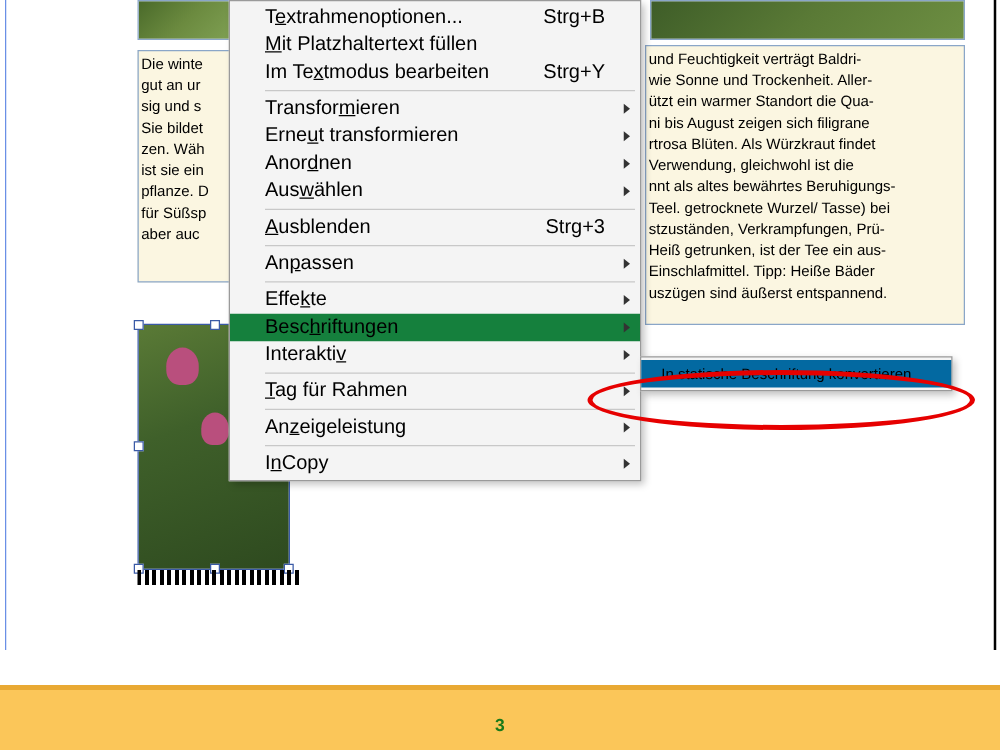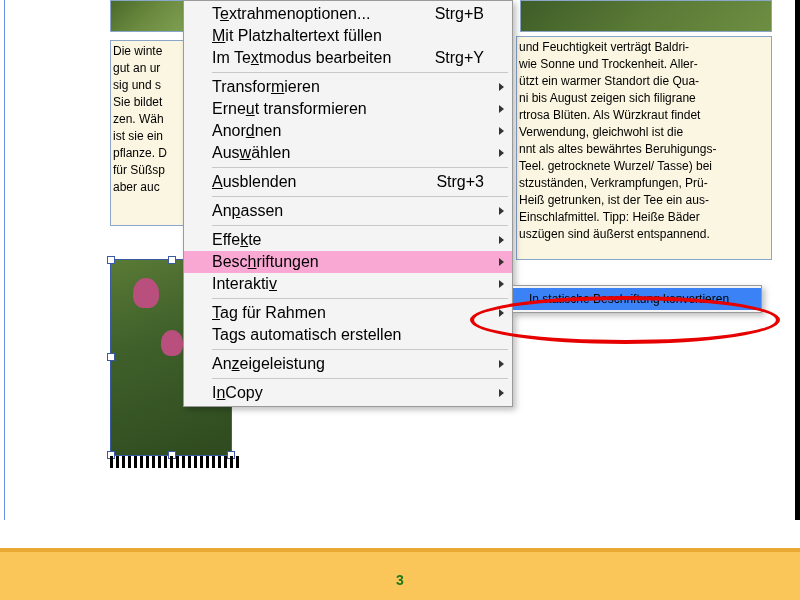--- a/index.html
+++ b/index.html
@@ -1,40 +1,40 @@
 <!DOCTYPE html>
 <html><head>
 <meta charset="utf-8">
 <style>
   html,body{margin:0;padding:0;width:800px;height:600px;font-family:Tahoma,Arial,sans-serif;font-size:12px;background:#fff;overflow:hidden}
-  .page{position:absolute;left:4px;top:0;width:790px;height:520px;border-left:1px solid #6a8fe6;border-right:6px solid #000000;background:#fff}
+  .page{position:absolute;left:4px;top:0;width:790px;height:520px;border-left:1px solid #6a8fe6;border-right:2px solid #000000;background:#fff}
   .doc-area{position:absolute;left:105px;top:0;width:662px;height:520px}
   .left-img{position:absolute;left:0;top:0;width:75px;height:30px;background:linear-gradient(135deg,#4a6a2a,#6b8a3f,#7fa053);border:1px solid #8aa6c8}
   .right-img{position:absolute;right:0;top:0;width:250px;height:30px;background:linear-gradient(135deg,#3e5d28,#5a7a36,#6d8e42);border:1px solid #8aa6c8}
   .col-left{position:absolute;left:0;top:40px;width:75px;height:180px;border:1px solid #8aa6c8;background:#fbf6e1;padding:2px;line-height:17px;overflow:hidden}
   .col-right{position:absolute;right:0;top:36px;width:250px;height:218px;border:1px solid #8aa6c8;background:#fbf6e1;padding:2px;line-height:17px;text-align:justify}
   .plant-img{position:absolute;left:0;top:259px;width:120px;height:195px;border:1px solid #3a5aa6;background:linear-gradient(160deg,#5a7a36 0%,#3f602a 40%,#2e4a1f 100%)}
   .flower1{position:absolute;left:22px;top:18px;width:26px;height:30px;background:#b94f7d;border-radius:50% 50% 40% 40%}
   .flower2{position:absolute;left:50px;top:70px;width:22px;height:26px;background:#b94f7d;border-radius:50% 50% 40% 40%}
   .caption{position:absolute;left:0;top:456px;width:130px;height:12px;font-size:10px;color:#000;background:repeating-linear-gradient(90deg,#000 0 3px,transparent 3px 6px)}
   .handle{position:absolute;width:6px;height:6px;border:1px solid #3a5aa6;background:#fff}
   .footer{position:absolute;left:0;bottom:0;width:800px;height:48px;background:#fbc659;border-top:4px solid #e9a933}
   .pg-num{position:absolute;left:0;right:0;text-align:center;bottom:12px;font-weight:bold;color:#1a7a1a;font-size:14px}
 
   .ctx{position:absolute;left:183px;top:0;width:328px;background:#f4f4f4;border:1px solid #9a9a9a;box-shadow:3px 3px 6px rgba(0,0,0,.25);font-size:16px;padding:2px 0}
   .mi{position:relative;height:22px;line-height:22px;padding:0 28px 0 28px;white-space:nowrap;cursor:default}
   .mi .sc{position:absolute;right:28px}
   .mi.arrow:after{content:"";position:absolute;right:8px;top:7px;border-left:5px solid #333;border-top:4px solid transparent;border-bottom:4px solid transparent}
-  .mi.hl{background:#f9a8d4}
+  .mi.hl{background:#15803d}
   .sep{height:1px;margin:3px 4px 3px 28px;background:#c8c8c8}
   .mi u{text-decoration:underline}
 
   .sub{position:absolute;left:512px;top:285px;width:248px;background:#f4f4f4;border:1px solid #9a9a9a;box-shadow:3px 3px 6px rgba(0,0,0,.25);padding:2px 0}
   .sub .mi{padding-left:16px}
-  .sub .mi.hl{background:#3b82f6}
+  .sub .mi.hl{background:#0369a1}
 
   .ellipse{position:absolute;left:470px;top:296px;width:302px;height:40px;border:4px solid #e60000;border-radius:50%;pointer-events:none}
 </style>
 </head>
 <body>
 
 <div class="page">
   <div class="doc-area">
     <div class="left-img"></div>
     <div class="right-img"></div>
@@ -72,21 +72,20 @@
     <div class="sep"></div>
     <div class="mi"><span><u>A</u>usblenden</span><span class="sc">Strg+3</span></div>
     <div class="sep"></div>
     <div class="mi arrow"><span>An<u>p</u>assen</span></div>
     <div class="sep"></div>
     <div class="mi arrow"><span>Effe<u>k</u>te</span></div>
     <div class="mi arrow hl"><span>Besc<u>h</u>riftungen</span></div>
     <div class="mi arrow"><span>Interakti<u>v</u></span></div>
     <div class="sep"></div>
     <div class="mi arrow"><span><u>T</u>ag für Rahmen</span></div>
-    <div class="mi"><span>Ta<u>g</u>s automatisch erstellen</span></div>
     <div class="sep"></div>
     <div class="mi arrow"><span>An<u>z</u>eigeleistung</span></div>
     <div class="sep"></div>
     <div class="mi arrow"><span>I<u>n</u>Copy</span></div>
   </div>
 <div class="sub" id="sub">
     <div class="mi hl">In statische Beschriftung konvertieren</div>
   </div>
 <div class="ellipse"></div>
 

